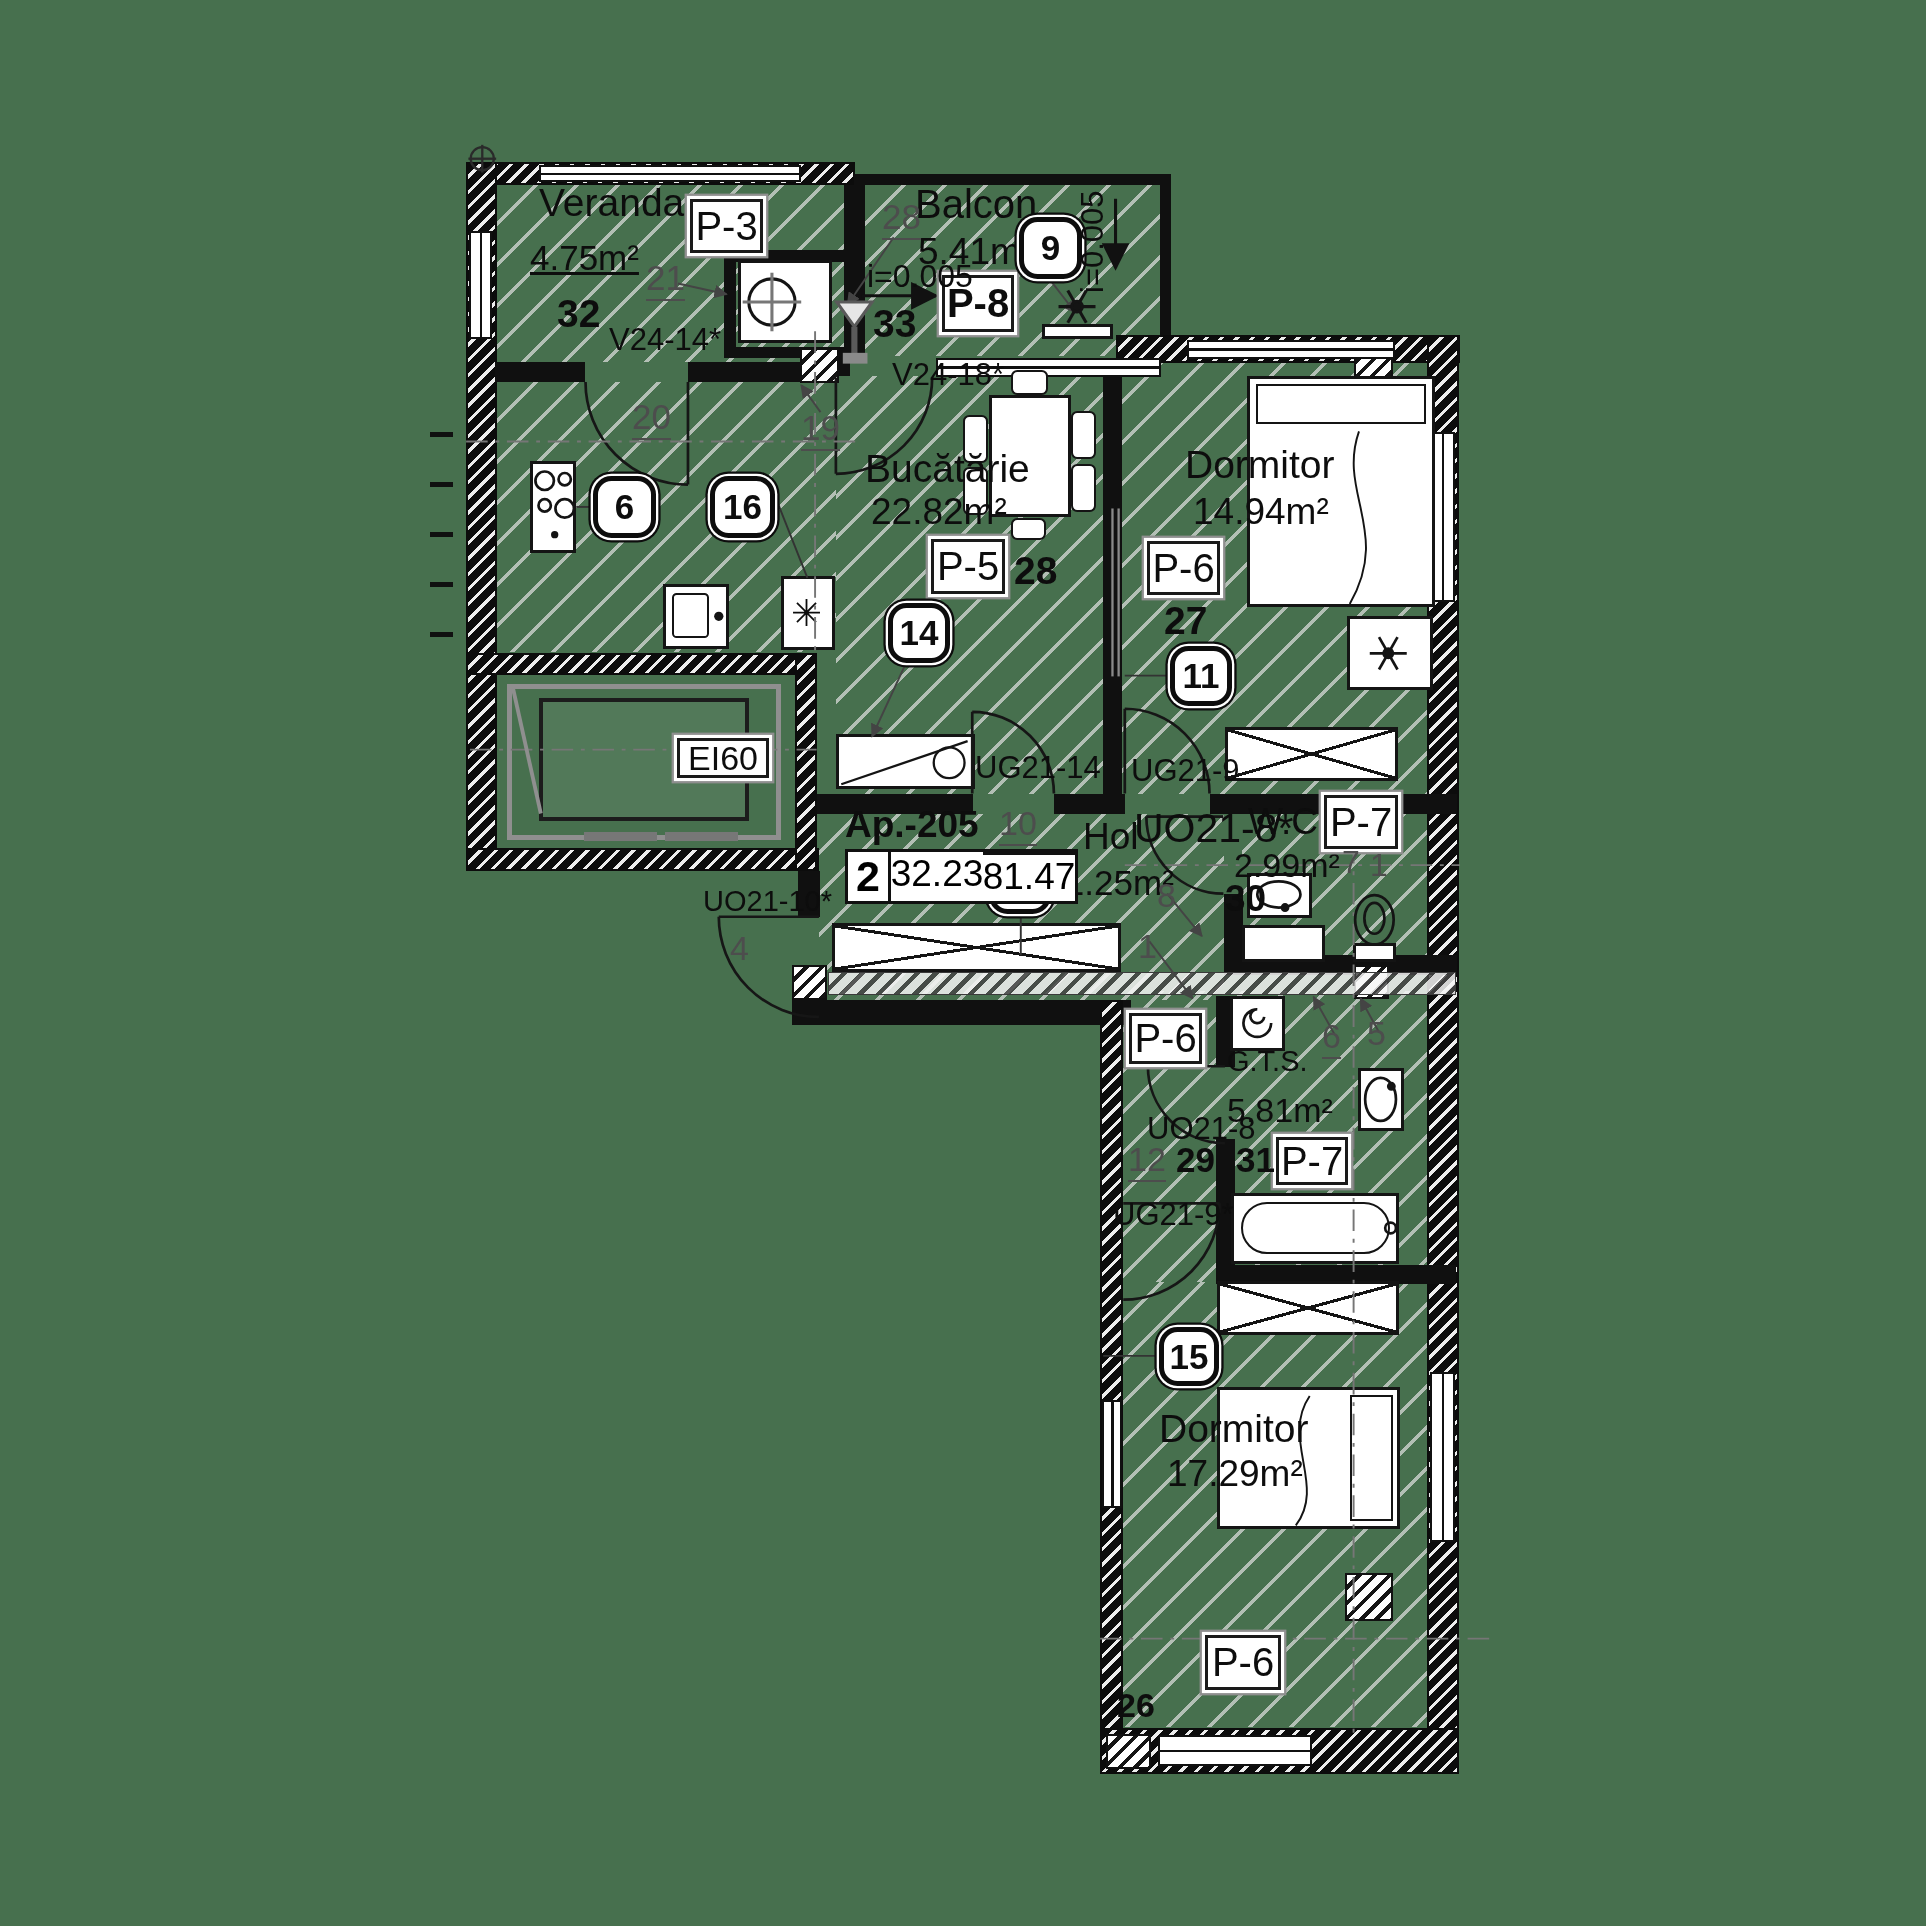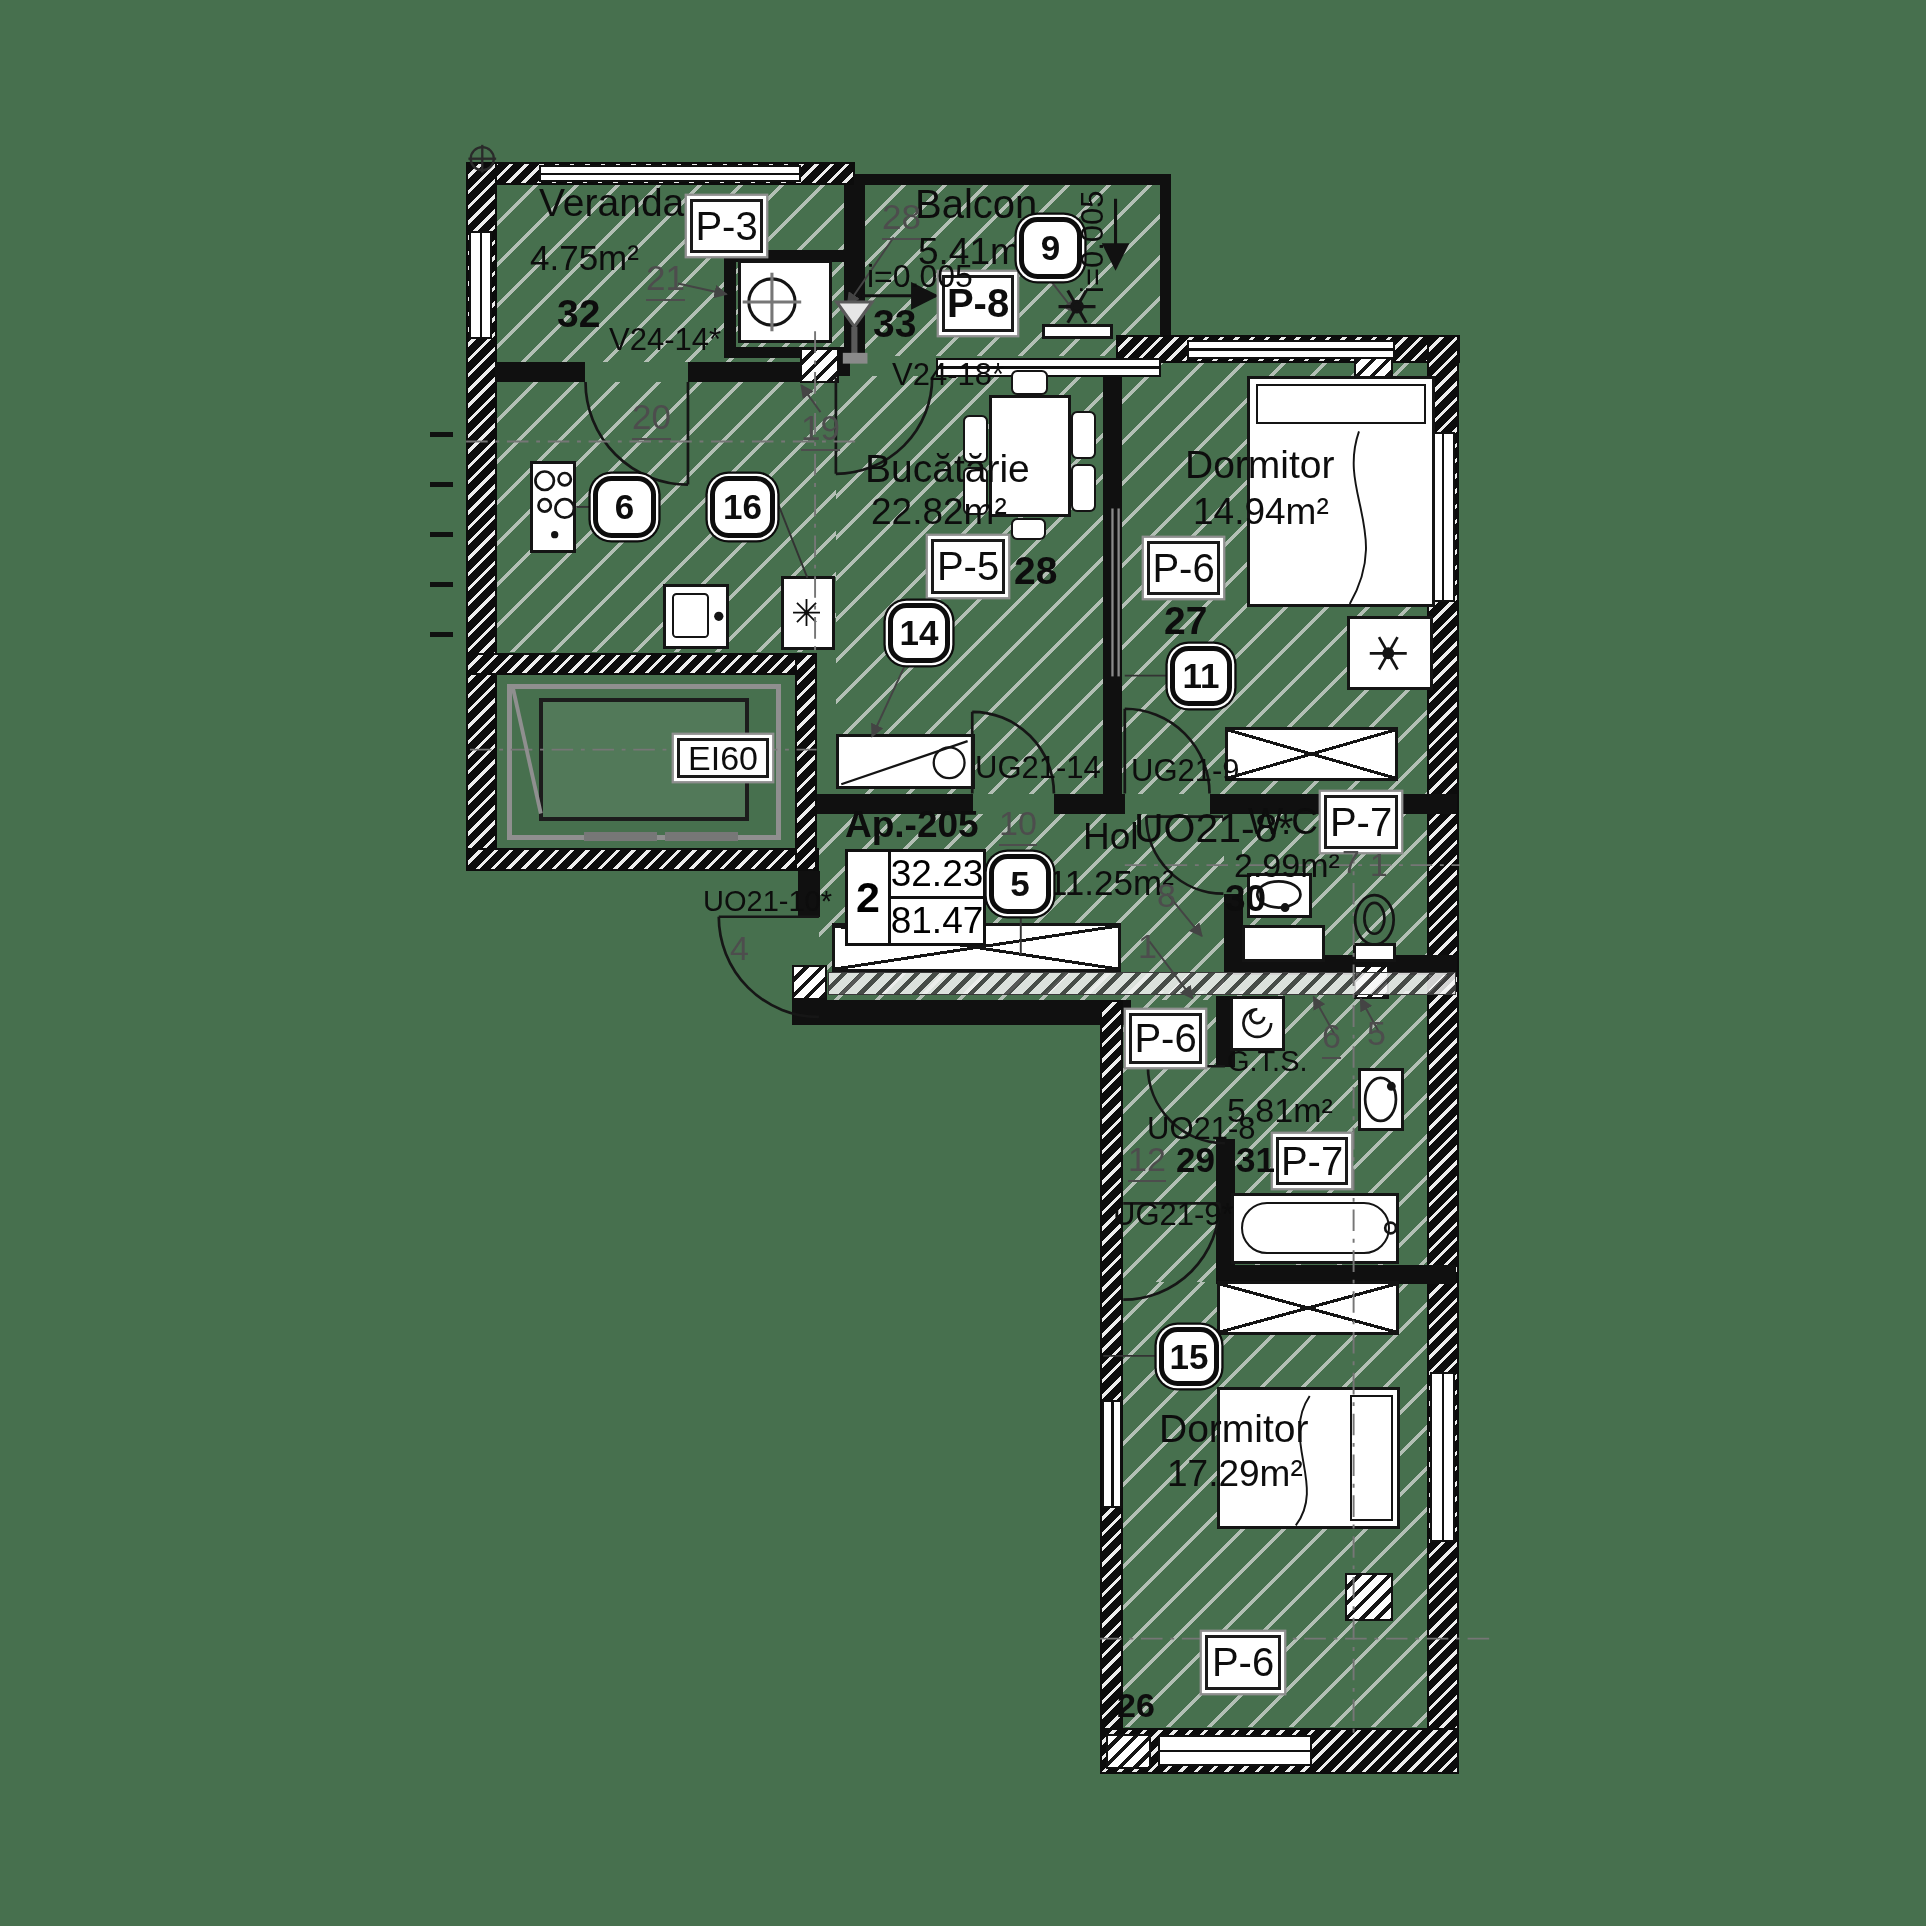--- a/index.html
+++ b/index.html
@@ -25,21 +25,21 @@
   .gray{color:#4d4d4d;}
   .und{border-bottom:2.3px solid #4d4d4d;padding-bottom:2.3px;}
   .badge{position:absolute;display:flex;align-items:center;justify-content:center;background:#fff;
          border:5.4px solid #0d0d0d;border-radius:18.5px;box-shadow:0 0 0 2.3px #fff,0 0 0 4.6px #0d0d0d;
          font-weight:700;font-size:35px;color:#0d0d0d;box-sizing:border-box;}
   .tag{position:absolute;display:flex;align-items:center;justify-content:center;background:#fff;
        border:3.9px solid #1a1a1a;box-shadow:0 0 0 3.1px #fff,0 0 0 5.4px #8f8f8f;
        font-size:40px;color:#0d0d0d;box-sizing:border-box;}
   .infobox{position:absolute;display:flex;background:#fff;border:3.9px solid #101010;box-sizing:content-box;}
   .ib-left{width:40px;display:flex;align-items:center;justify-content:center;font-weight:700;font-size:43px;border-right:3.9px solid #101010;}
-  .ib-right{display:flex;flex-direction:column;}
+  .ib-right{display:flex;flex-direction:row;}
   .ib-cell{width:92px;height:44px;display:flex;align-items:center;justify-content:center;font-size:37px;}
   .ib-cell.b2{border-top:3.1px solid #101010;}
   .vtext{writing-mode:vertical-rl;transform:rotate(180deg);}
   svg.ol{position:absolute;left:0;top:0;}
 </style>
 </head>
 <body>
 
 <div class="canvas">
 
@@ -269,21 +269,21 @@
       <path d="M 1650 1328 A 18 18 0 1 1 1632 1310 A 9 9 0 1 0 1641 1320"></path>
       <ellipse cx="1792" cy="1427" rx="20" ry="28"></ellipse>
       <circle cx="1806" cy="1410" r="4" fill="#141414"></circle>
       <circle cx="1805" cy="1594" r="7"></circle>
     </g>
 
     <line x1="666" y1="894" x2="702" y2="1056" stroke="#8f8f8f" stroke-width="5"></line>
   </svg>
 
   <div class="t" style="left:539px;top:183px;font-size:39px;">Veranda</div>
-  <div class="t" style="left:530px;top:240px;font-size:35px;">4.75m²</div>
+  <div class="t" style="left:530px;top:240px;font-size:35px;text-decoration:underline;">4.75m²</div>
   <div class="t" style="left:915px;top:183px;font-size:40px;">Balcon</div>
   <div class="t" style="left:918px;top:233px;font-size:37px;">5.41m²</div>
   <div class="t" style="left:865px;top:449px;font-size:39px;">Bucătărie</div>
   <div class="t" style="left:871px;top:493px;font-size:37px;">22.82m²</div>
   <div class="t" style="left:1185px;top:445px;font-size:39px;">Dormitor</div>
   <div class="t" style="left:1193px;top:493px;font-size:37px;">14.94m²</div>
   <div class="t" style="left:1083px;top:818px;font-size:37px;">Hol</div>
   <div class="t" style="left:1048px;top:865px;font-size:35px;">11.25m²</div>
   <div class="t" style="left:1248px;top:803px;font-size:37px;">W.C.</div>
   <div class="t" style="left:1234px;top:848px;font-size:34px;">2.99m²</div>

